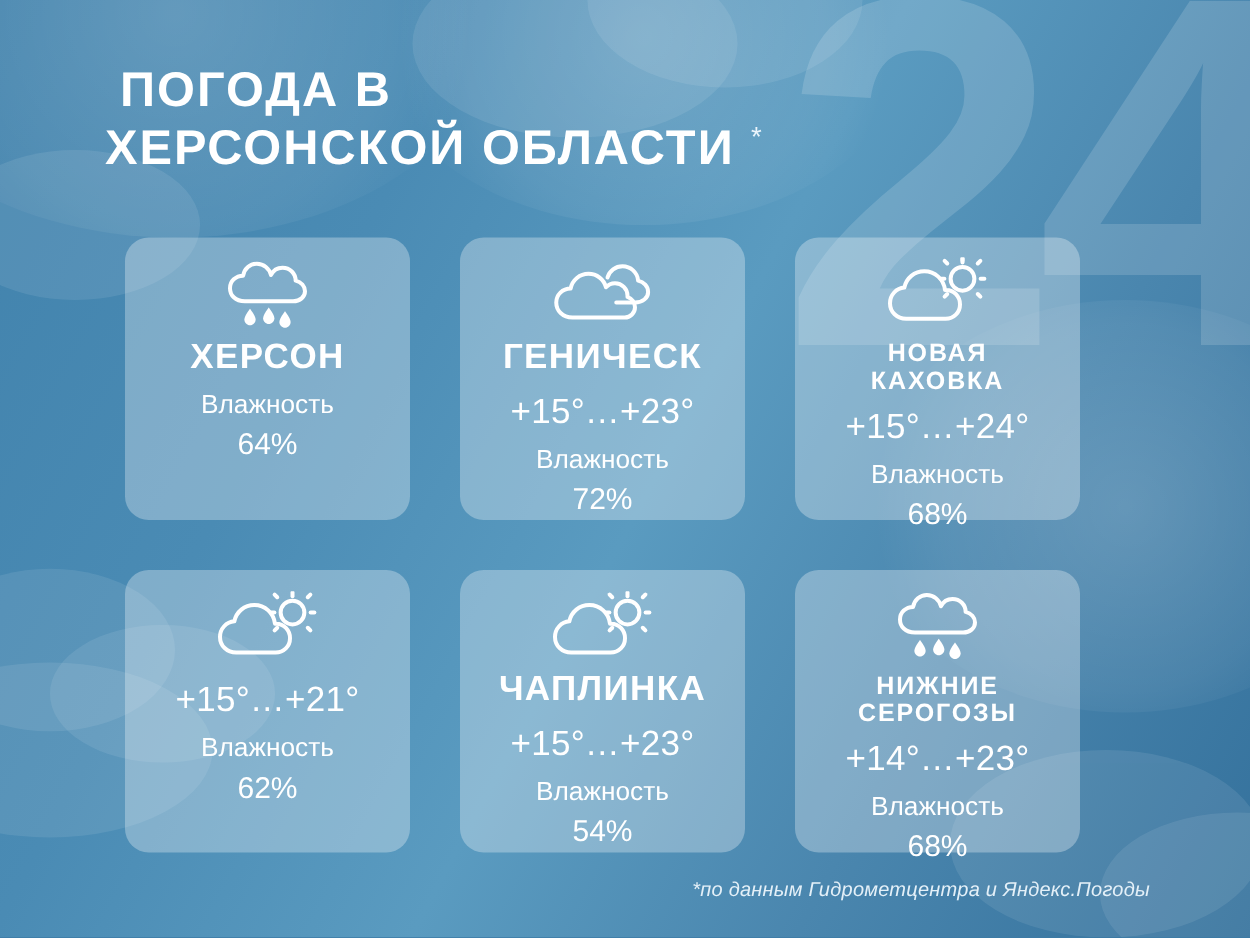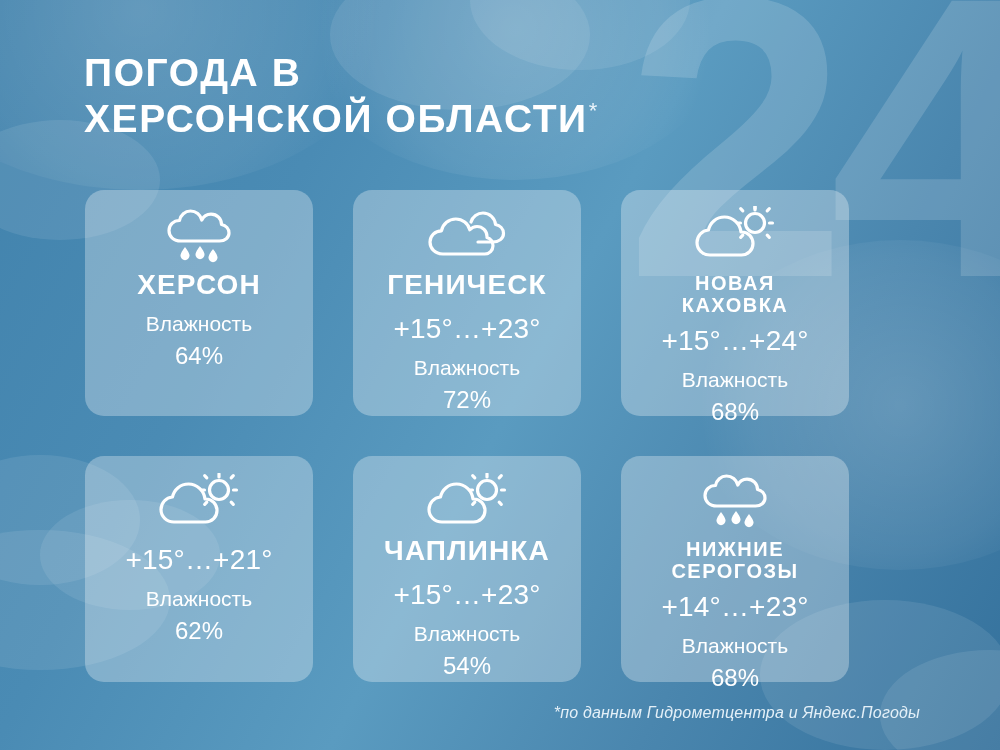--- a/index.html
+++ b/index.html
@@ -58,21 +58,21 @@
   }
 
   
   #title-block {
     position: absolute;
     left: 84px;
     top: 50px;
     z-index: 5;
   }
   #title {
-    margin: 0;
+    margin: 12px;
     font-family: "Liberation Sans", sans-serif;
     font-weight: 700;
     font-size: 39px;
     line-height: 1.18;
     letter-spacing: 1.6px;
     color: #ffffff;
     text-transform: uppercase;
     white-space: pre-line;
     display: inline;
   }
@@ -80,21 +80,21 @@
     font-size: 22px;
     color: #eaf4fb;
     vertical-align: 14px;
     margin-left: 1px;
     font-weight: 400;
   }
 
   
   #grid {
     position: absolute;
-    left: 85px;
+    left: 100px;
     top: 190px;
     width: 832px;
     display: grid;
     grid-template-columns: 228px 228px 228px;
     grid-column-gap: 56px;
     grid-row-gap: 40px;
     z-index: 5;
     gap: 40px;
   }
 

